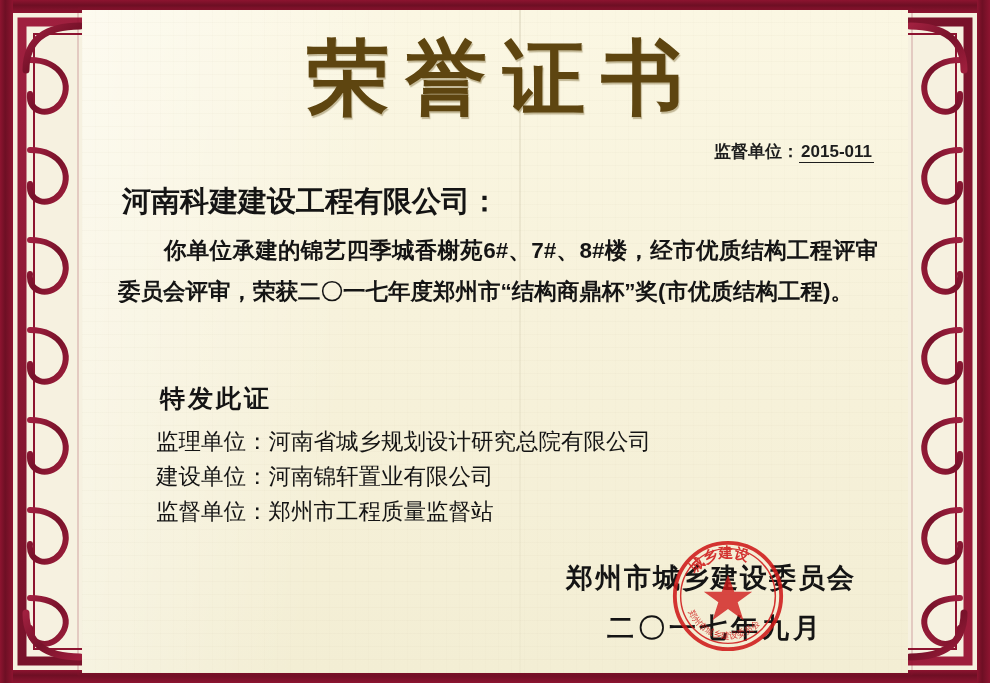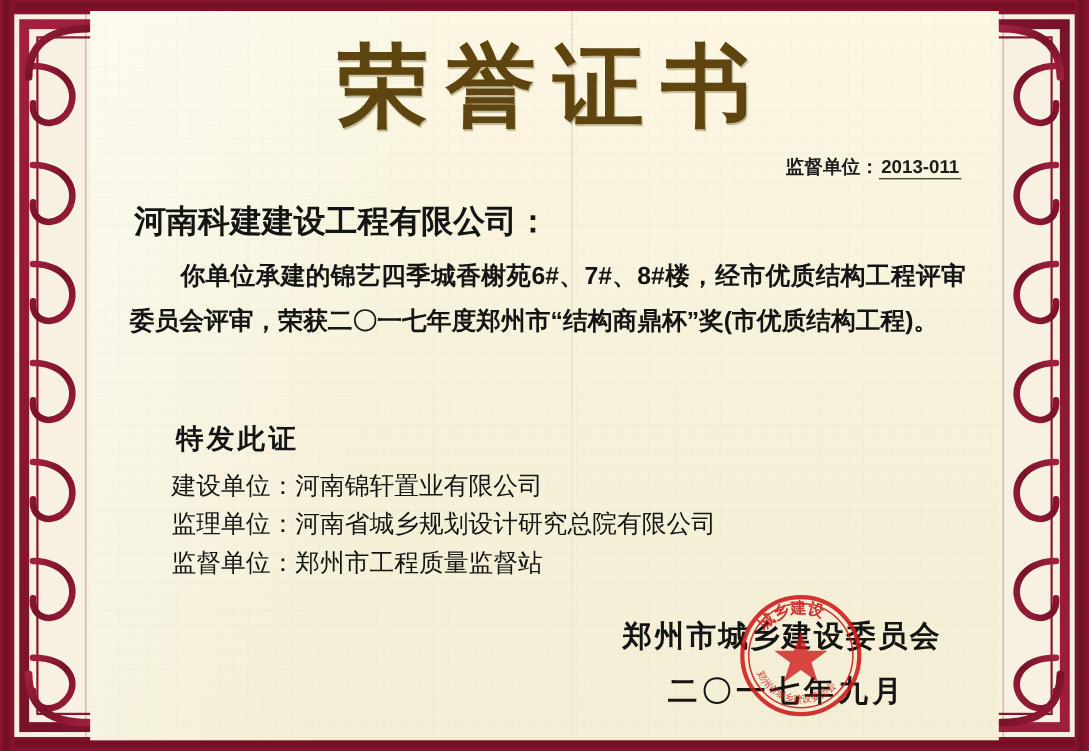--- a/index.html
+++ b/index.html
@@ -12,21 +12,21 @@
     height: 683px;
     overflow: hidden;
     font-family: "Liberation Serif", serif;
   }
 
   
   #certificate {
     position: relative;
     width: 990px;
     height: 683px;
-    background: #4c1d95;
+    background: #5eead4;
     box-sizing: border-box;
     overflow: hidden;
   }
 
   
   .border-band {
     position: absolute;
     background: linear-gradient(180deg, #8d1430 0%, #6e0f24 40%, #8d1430 100%);
   }
   .band-top    { left: 0;  top: 0;    width: 990px; height: 13px; }
@@ -266,35 +266,35 @@
 
   <div class="paper">
     <div class="texture"></div>
     <div class="fold"></div>
 
     <div class="content">
 
       <div class="cert-title">荣誉证书</div>
 
       <div class="cert-number">
-        <span>监督单位：</span><span class="num">2013-011</span>
+        <span>监督单位：</span><span class="num">2015-011</span>
       </div>
 
       <div class="recipient">河南科建建设工程有限公司：</div>
 
       <div class="body-text">你单位承建的锦艺四季城香榭苑6#、7#、8#楼，经市优质结构工程评审委员会评审，荣获二〇一七年度郑州市“结构商鼎杯”奖(市优质结构工程)。</div>
 
       <div class="special-issue">特发此证</div>
 
       <div class="org-list">
         <div class="org-row">
-          <span class="org-label">建设单位：</span><span>河南锦轩置业有限公司</span>
+          <span class="org-label">监理单位：</span><span>河南省城乡规划设计研究总院有限公司</span>
         </div>
         <div class="org-row">
-          <span class="org-label">监理单位：</span><span>河南省城乡规划设计研究总院有限公司</span>
+          <span class="org-label">建设单位：</span><span>河南锦轩置业有限公司</span>
         </div>
         <div class="org-row">
           <span class="org-label">监督单位：</span><span>郑州市工程质量监督站</span>
         </div>
       </div>
 
       <div class="issuer">郑州市城乡建设委员会</div>
 
       <div class="issue-date">二〇一七年九月</div>
 

